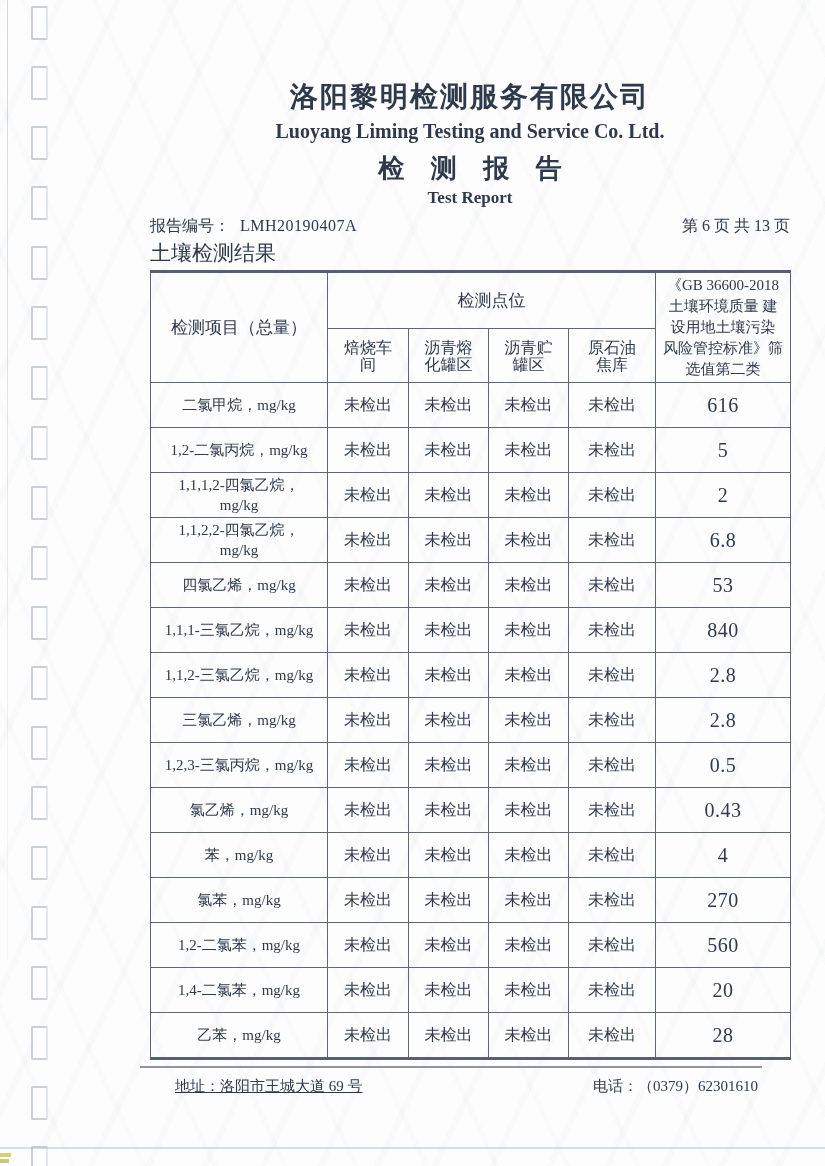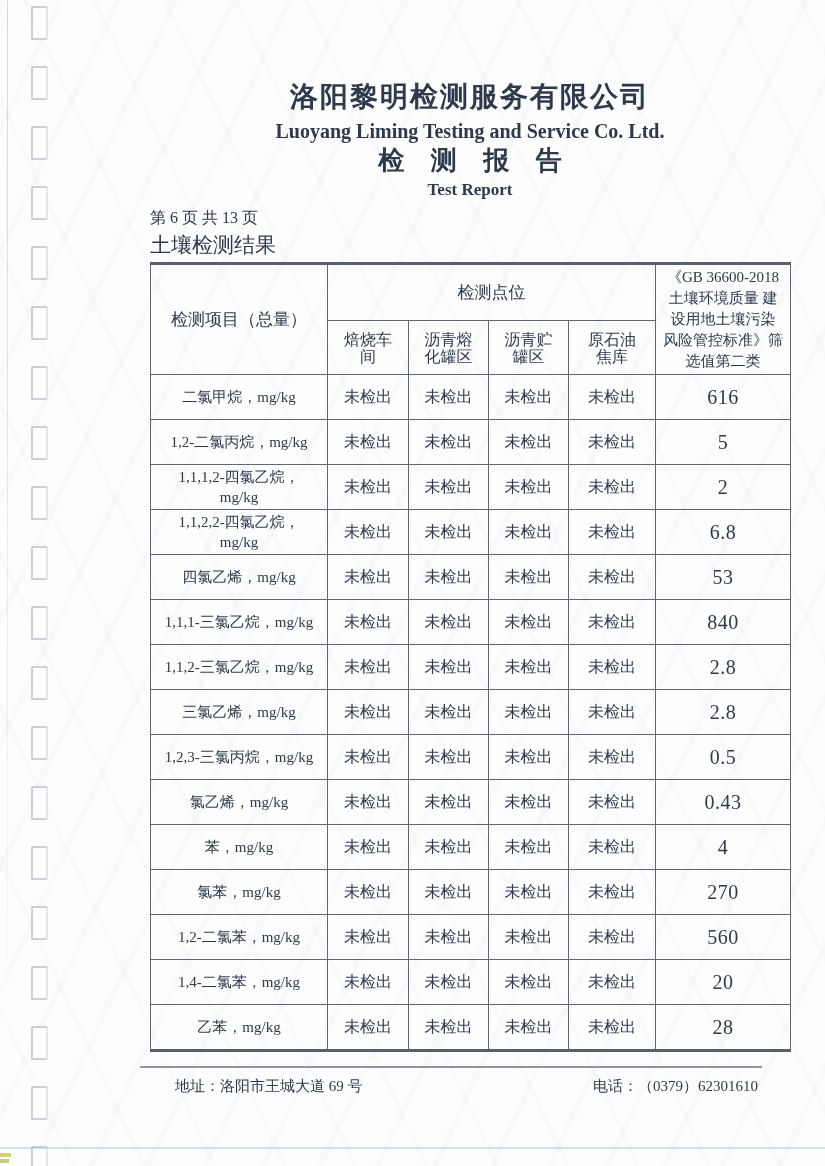--- a/index.html
+++ b/index.html
@@ -26,21 +26,21 @@
     position:absolute;left:31px;top:6px;display:flex;flex-direction:column;gap:26px;
   }
   .hole{
     width:13px;height:30px;border:2px solid #c3c7d0;border-radius:2px;
     border-right-color:#dfe2e8;opacity:.85;background:#fff;
   }
   .content{position:absolute;left:150px;top:0;width:640px;}
   .hdr{text-align:center;}
   .company-cn{margin-top:78px;font-size:28px;font-weight:bold;letter-spacing:2px;}
   .company-en{margin-top:4px;font-size:20px;font-weight:bold;}
-  .title-cn{font-size:26px;font-weight:bold;letter-spacing:10px;text-indent:10px;}
+  .title-cn{margin-top:8px;font-size:26px;font-weight:bold;letter-spacing:10px;text-indent:10px;}
   .title-en{margin-top:2px;font-size:17px;font-weight:bold;}
   .meta{display:flex;justify-content:space-between;align-items:flex-end;margin-top:8px;font-size:16px;}
   .meta .no-val{margin-left:10px;letter-spacing:.5px;}
   .section-label{font-size:21px;margin-top:2px;}
   table{
     border-collapse:collapse;table-layout:fixed;width:640px;margin-top:3px;
     border:1.5px solid #566070;border-top-width:3px;border-bottom-width:3px;
   }
   col.c1{width:177px;} col.c2{width:81px;} col.c3{width:80px;}
   col.c4{width:80px;} col.c5{width:87px;} col.c6{width:135px;}
@@ -51,21 +51,21 @@
   th.group{height:53px;font-size:17px;}
   th.sites{height:51px;white-space:pre-line;line-height:17px;font-size:16px;}
   th.item-head{font-size:17px;}
   th.std-head{white-space:pre-line;font-size:15px;line-height:21px;padding:2px 3px;}
   tbody td{height:42px;}
   tbody td.item{font-size:15px;white-space:pre-line;line-height:20px;}
   tbody td.limit{font-size:20px;letter-spacing:.5px;}
   .footer{position:absolute;left:140px;top:1066px;width:622px;}
   .footer-line{height:2px;background:#6a7380;opacity:.75;}
   .footer-row{display:flex;margin-top:9px;font-size:15px;}
-  .addr{margin-left:35px;}
+  .addr{margin-left:35px;text-decoration:underline;}
   .phone{margin-left:auto;margin-right:4px;}
   
   .cyan-line{position:absolute;left:0;top:1147px;width:825px;height:2px;background:rgba(140,200,214,0.45);}
   .yellow-mark1{position:absolute;left:0;top:1153px;width:11px;height:4px;background:#cfc052;opacity:.8;}
   .yellow-mark2{position:absolute;left:0;top:1159px;width:9px;height:4px;background:#b8c25e;opacity:.8;}
 </style>
 </head>
 <body>
 
 <div class="watermark"></div>
@@ -95,20 +95,23 @@
 
 <div class="content">
   <div class="hdr">
     <div class="company-cn">洛阳黎明检测服务有限公司</div>
     <div class="company-en">Luoyang Liming Testing and Service Co. Ltd.</div>
     <div class="title-cn">检 测 报 告</div>
     <div class="title-en">Test Report</div>
   </div>
 
   <div class="meta">
+    <div>
+      <span>报告编号：</span><span class="no-val">LMH20190407A</span>
+    </div>
     <div>第 6 页 共 13 页</div>
   </div>
   <div class="section-label">土壤检测结果</div>
 
   <table>
     <colgroup>
       <col class="c1">
         <col class="c2">
         <col class="c3">
         <col class="c4">

